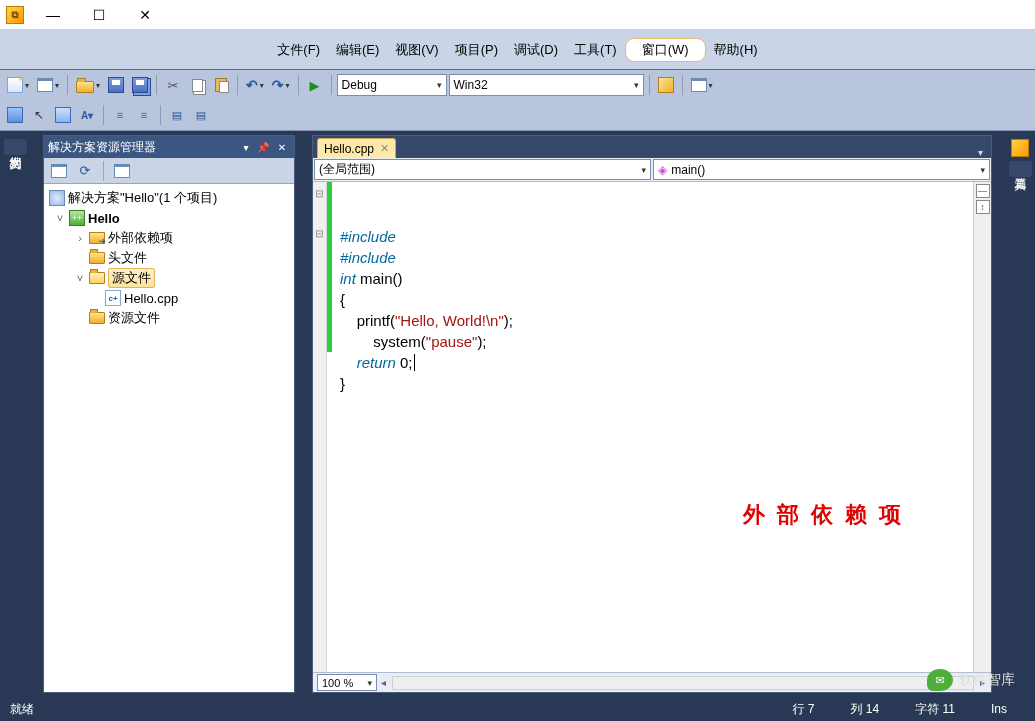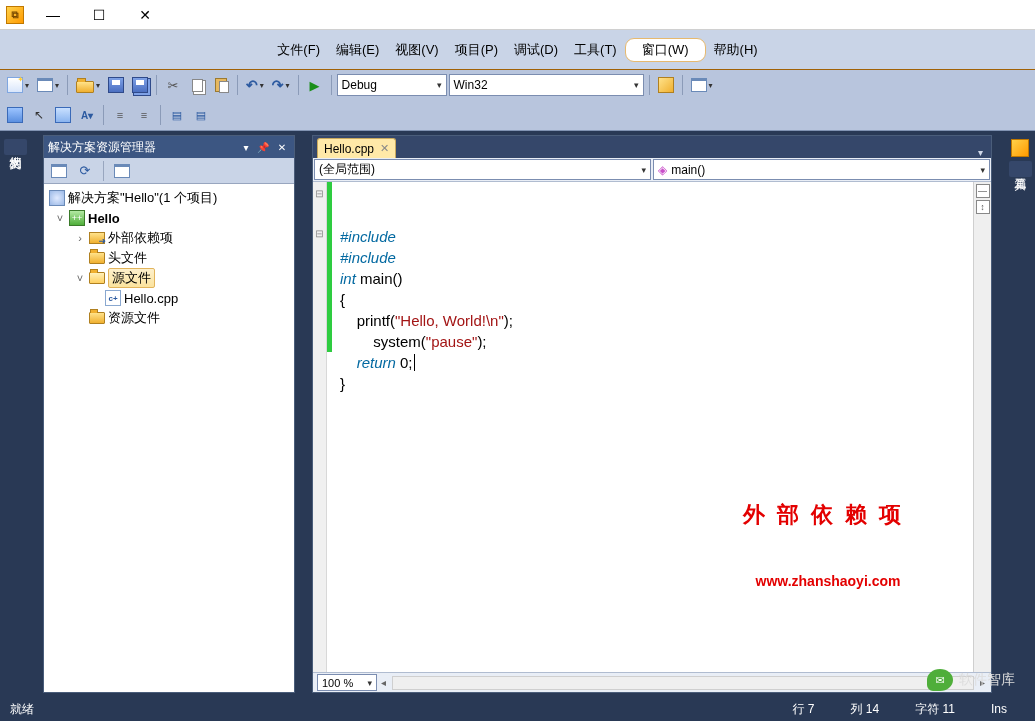--- a/index.html
+++ b/index.html
@@ -299,21 +299,20 @@
           <span style="color:#c94fc9;margin-right:4px">◈</span>
           <span>main()</span>
         </div>
     </div>
     <div class="codearea">
       <div class="outline-col">⊟<br>&nbsp;<br>⊟<br>&nbsp;<br>&nbsp;<br>&nbsp;<br>&nbsp;<br>&nbsp;</div>
       <div class="changebar" style="height:170px"></div>
       <div class="code" id="code">
         <div><span class="kw-blue">#include</span><span class="kw-red"><stdio.h></stdio.h></span></div><div><span class="kw-blue">#include</span><span class="kw-red"><windows.h></windows.h></span></div><div><span class="kw-blue">int</span><span class=""> main()</span></div><div><span class="">{</span></div><div><span class="">    printf(</span><span class="kw-red">"Hello, World!\n"</span>);</div><div><span class="">        system(</span><span class="kw-red">"pause"</span>);</div><div>    <span class="kw-blue">return</span> 0;<span style="border-left:1px solid #000;margin-left:1px"></span></div><div><span class="">}</span></div><div class="watermark">
           <div class="big">外部依赖项</div>
-          <div class="small">www.zhanshaoyi.com</div>
         </div>
       </div>
       <div class="vscroll">
         <div class="nav">—</div>
         <div class="nav">↕</div>
       </div>
     </div>
     <div class="zoombar">
       <div class="combo">
           <span>100 %</span>

